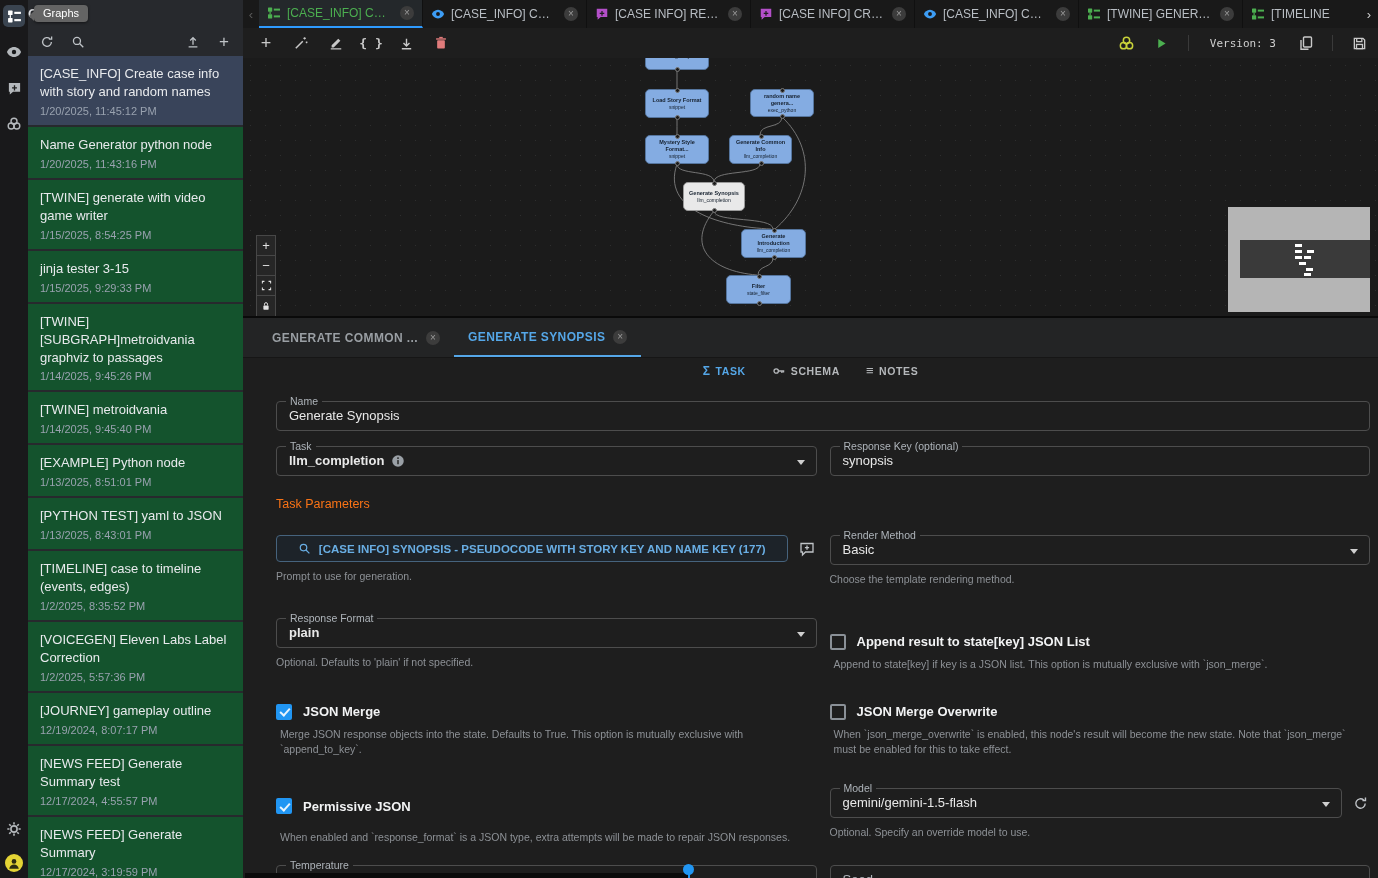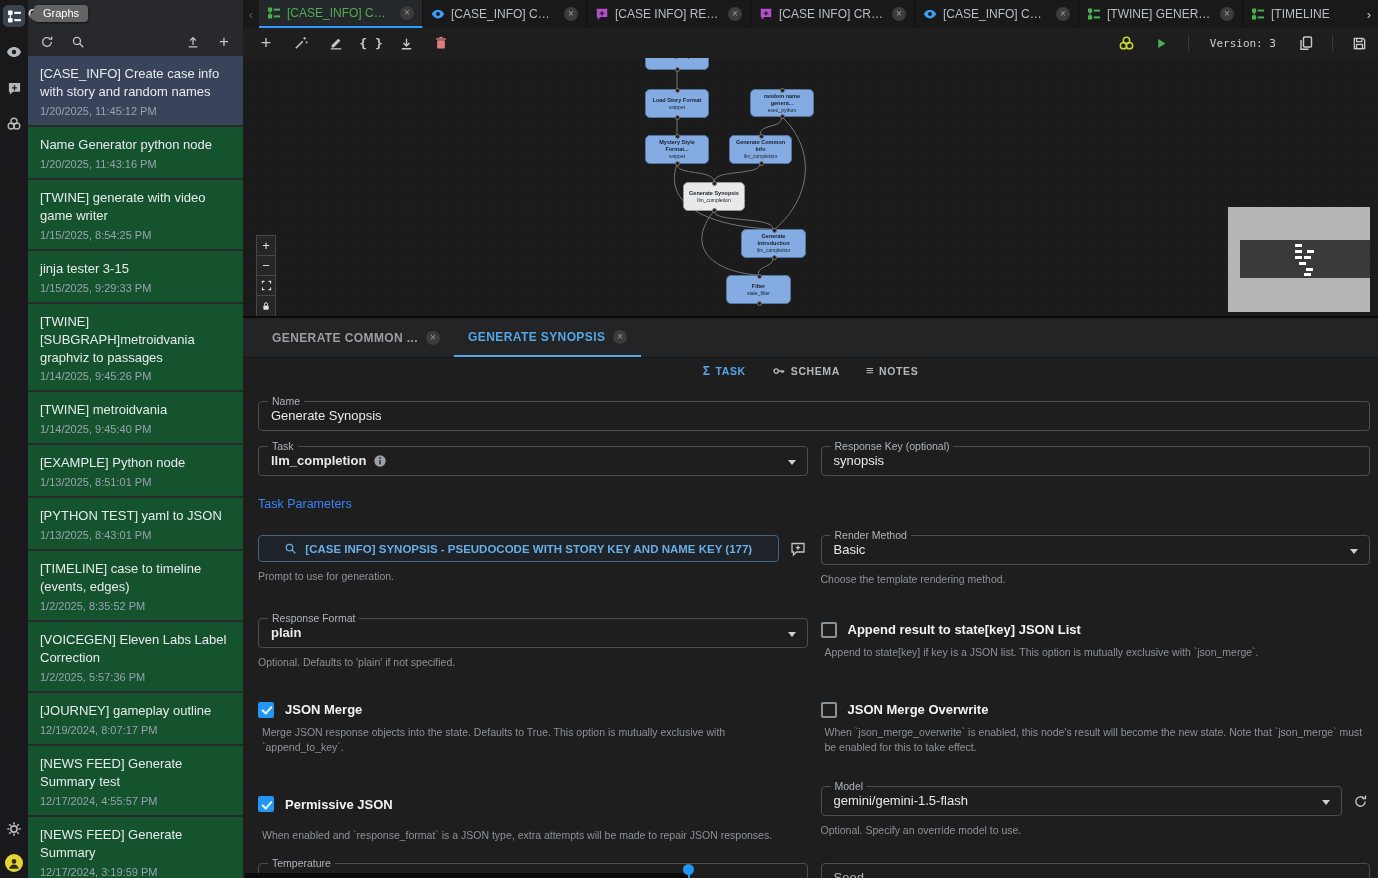--- a/index.html
+++ b/index.html
@@ -78,30 +78,30 @@
   .ntab { display:flex; align-items:center; gap:8px; padding:0 14px; font-size:12px; font-weight:bold; letter-spacing:.4px; color:#9a9fa4; cursor:pointer; white-space:nowrap; }
   .ntab.active { color:#55a7e8; border-bottom:2px solid #55a7e8; }
   .ntab .close { width:14px; height:14px; border-radius:50%; background:#3c3c3c; color:#9a9a9a; font-size:10px; line-height:14px; text-align:center; font-weight:normal; }
   .view-tabs { height:25px; display:flex; align-items:center; justify-content:center; gap:26px; flex-shrink:0; }
   .vtab { display:flex; align-items:center; gap:5px; font-size:10.5px; font-weight:bold; letter-spacing:.6px; color:#b5b8bb; cursor:pointer; }
   .vtab.active { color:#55a7e8; }
   .vtab .sigma { font-size:12px; }
   .vtab .lines { font-size:13px; font-weight:normal; }
 
   
-  .form { flex:1; padding:15px 8px 0 15px; display:grid; grid-template-columns:1fr 1fr; column-gap:13px; align-content:start; overflow:hidden; }
+  .form { flex:1; padding:15px 8px 0 33px; display:grid; grid-template-columns:1fr 1fr; column-gap:13px; align-content:start; overflow:hidden; }
   .span2 { grid-column:1 / 3; }
   .cell { margin-bottom:15px; position:relative; }
   .field { position:relative; height:30px; border:1px solid #4d4d4d; border-radius:4px; }
   .flabel { position:absolute; top:-7px; left:9px; font-size:10.5px; color:#aeb4ba; background:#1e1e1e; padding:0 4px; line-height:1.2; }
   .fvalue { line-height:28px; padding:0 12px; font-size:13px; color:#e8e8e8; white-space:nowrap; overflow:hidden; display:flex; align-items:center; gap:7px; height:28px; }
   .fvalue.ph { color:#aeb4ba; }
   .caret { position:absolute; right:11px; top:13px; width:0; height:0; border-left:4.5px solid transparent; border-right:4.5px solid transparent; border-top:5px solid #cfcfcf; }
   .helper { font-size:10.5px; color:#8d9196; margin-top:7px; line-height:1.5; }
-  .sec-head { font-size:12.5px; color:#3b82f6; margin:4px 0 14px; }
+  .sec-head { font-size:12.5px; color:#f97316; margin:4px 0 14px; }
   .prompt-row { display:flex; align-items:center; gap:9px; }
   .prompt-field { flex:1; height:27px; border:1px solid #46637d; border-radius:4px; background:#1d2329; display:flex; align-items:center; justify-content:center; gap:8px; color:#69aee4; font-weight:bold; font-size:11.5px; white-space:nowrap; overflow:hidden; cursor:pointer; }
   .icon-btn { width:20px; height:20px; display:flex; align-items:center; justify-content:center; color:#c0c4c8; flex-shrink:0; }
   .cbrow { display:flex; align-items:center; gap:11px; }
   .cb { width:16px; height:16px; border:2px solid #8a9097; border-radius:2px; position:relative; flex-shrink:0; cursor:pointer; }
   .cb.checked { background:#2196f3; border-color:#2196f3; }
   .cb.checked::after { content:""; position:absolute; left:4px; top:0.5px; width:4px; height:8px; border:solid #eaf4fd; border-width:0 2px 2px 0; transform:rotate(42deg); }
   .cblabel { font-size:13px; font-weight:600; color:#f2f3f4; }
   .model-row { display:flex; align-items:center; gap:8px; }
   .model-row .field { flex:1; }
@@ -627,21 +627,21 @@
         </div>
 
         <div class="cell" style="margin-bottom:21px; margin-top:12px;">
           <div class="field">
             <span class="flabel">Response Format</span>
             <div class="fvalue" style="font-weight:bold;">plain</div>
             <span class="caret"></span>
           </div>
           <div class="helper">Optional. Defaults to 'plain' if not specified.</div>
         </div>
-        <div class="cell" style="margin-bottom:21px; margin-top:16px;">
+        <div class="cell" style="margin-bottom:21px; margin-top:28px;">
           <div class="cbrow">
             <span class="cb"></span>
             <span class="cblabel">Append result to state[key] JSON List</span>
           </div>
           <div class="helper" style="margin-left:4px;">Append to state[key] if key is a JSON list. This option is mutually exclusive with `json_merge`.</div>
         </div>
 
         <div class="cell" style="margin-bottom:26px; margin-top:10px;">
           <div class="cbrow">
             <span class="cb checked"></span>

